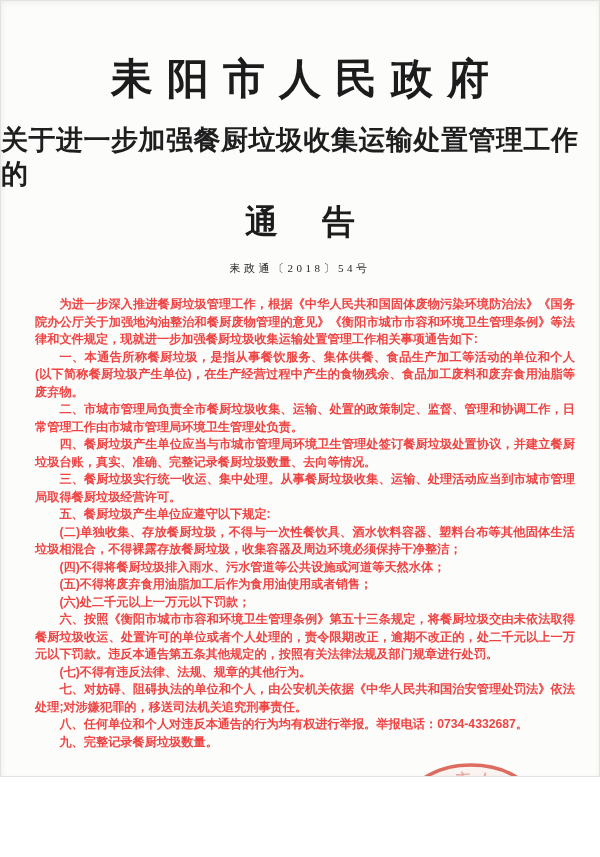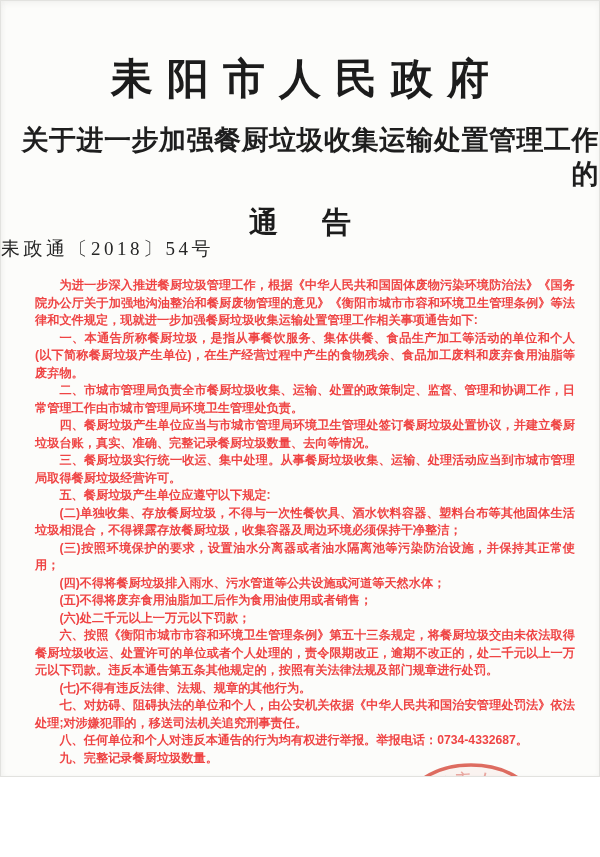--- a/index.html
+++ b/index.html
@@ -20,43 +20,44 @@
     font-family:"Liberation Serif","DejaVu Serif",serif;
     font-weight:bold;
     font-size:42px;
     line-height:48px;
     letter-spacing:14px;
     padding-left:14px;
     color:#1c1c1c;
   }
   .doc-subtitle{
     margin-top:20px;
-    text-align:right;
+    text-align:left;
     font-family:"Liberation Serif","DejaVu Serif",serif;
     font-weight:bold;
     font-size:27px;
     line-height:34px;
     letter-spacing:0.5px;
     color:#1e1e1e;
   }
   .notice-type{
     margin-top:13px;
     text-align:center;
     font-family:"Liberation Serif","DejaVu Serif",serif;
     font-weight:bold;
-    font-size:29px;
+    font-size:33px;
     line-height:36px;
     letter-spacing:44px;
     padding-left:44px;
     color:#1c1c1c;
   }
   .doc-number{
-    text-align:left;
+    margin-top:19px;
+    text-align:center;
     font-family:"Liberation Serif","DejaVu Serif",serif;
-    font-size:19px;
+    font-size:11px;
     line-height:18px;
     letter-spacing:3.5px;
     color:#262626;
   }
   
   .doc-body{
     margin:19px 24px 0 34px;
     font-size:12.2px;
     line-height:17.5px;
     font-weight:bold;
@@ -112,21 +113,20 @@
   <div class="doc-number">耒政通〔2018〕54号</div>
 
   <div class="doc-body">
     <p>为进一步深入推进餐厨垃圾管理工作，根据《中华人民共和国固体废物污染环境防治法》《国务院办公厅关于加强地沟油整治和餐厨废物管理的意见》《衡阳市城市市容和环境卫生管理条例》等法律和文件规定，现就进一步加强餐厨垃圾收集运输处置管理工作相关事项通告如下:</p>
     <p>一、本通告所称餐厨垃圾，是指从事餐饮服务、集体供餐、食品生产加工等活动的单位和个人(以下简称餐厨垃圾产生单位)，在生产经营过程中产生的食物残余、食品加工废料和废弃食用油脂等废弃物。</p>
     <p>二、市城市管理局负责全市餐厨垃圾收集、运输、处置的政策制定、监督、管理和协调工作，日常管理工作由市城市管理局环境卫生管理处负责。</p>
     <p>四、餐厨垃圾产生单位应当与市城市管理局环境卫生管理处签订餐厨垃圾处置协议，并建立餐厨垃圾台账，真实、准确、完整记录餐厨垃圾数量、去向等情况。</p>
     <p>三、餐厨垃圾实行统一收运、集中处理。从事餐厨垃圾收集、运输、处理活动应当到市城市管理局取得餐厨垃圾经营许可。</p>
     <p>五、餐厨垃圾产生单位应遵守以下规定:</p>
     <p>(二)单独收集、存放餐厨垃圾，不得与一次性餐饮具、酒水饮料容器、塑料台布等其他固体生活垃圾相混合，不得裸露存放餐厨垃圾，收集容器及周边环境必须保持干净整洁；</p>
-    <p>(三)按照环境保护的要求，设置油水分离器或者油水隔离池等污染防治设施，并保持其正常使用；</p>
     <p>(四)不得将餐厨垃圾排入雨水、污水管道等公共设施或河道等天然水体；</p>
     <p>(五)不得将废弃食用油脂加工后作为食用油使用或者销售；</p>
     <p>(六)处二千元以上一万元以下罚款；</p>
     <p>六、按照《衡阳市城市市容和环境卫生管理条例》第五十三条规定，将餐厨垃圾交由未依法取得餐厨垃圾收运、处置许可的单位或者个人处理的，责令限期改正，逾期不改正的，处二千元以上一万元以下罚款。违反本通告第五条其他规定的，按照有关法律法规及部门规章进行处罚。</p>
     <p>(七)不得有违反法律、法规、规章的其他行为。</p>
     <p>七、对妨碍、阻碍执法的单位和个人，由公安机关依据《中华人民共和国治安管理处罚法》依法处理;对涉嫌犯罪的，移送司法机关追究刑事责任。</p>
     <p>八、任何单位和个人对违反本通告的行为均有权进行举报。举报电话：0734-4332687。</p>
     <p>九、完整记录餐厨垃圾数量。</p>
   </div>
 

